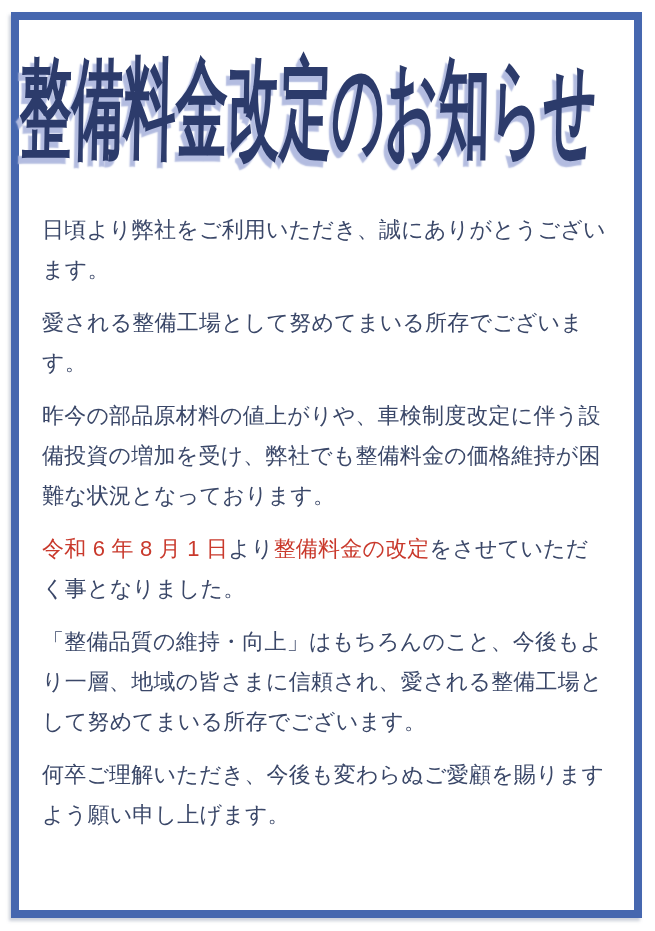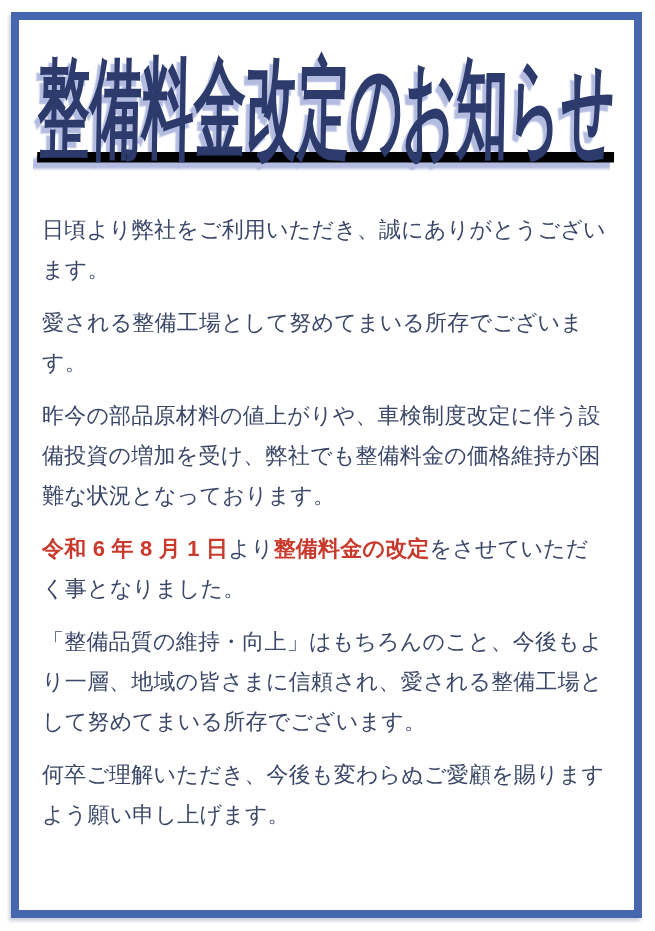--- a/index.html
+++ b/index.html
@@ -33,22 +33,20 @@
     position: absolute;
     top: 20px; left: 20px; right: 22px; bottom: 22px;
     display: flex;
     flex-direction: column;
   }
   .title-row {
     height: 116px;
     margin-top: 30px;
     display: flex;
     align-items: center;
-    justify-content: center;
-    text-decoration: underline;
   }
   .title {
     display: inline-block;
     white-space: nowrap;
     font-size: 52px;
     font-weight: bold;
     line-height: 1;
     color: var(--title-text);
     transform: scale(1.0, 2.1) skewX(-2deg);
     transform-origin: 50% 50%;
@@ -76,21 +74,21 @@
     margin-top: 44px;
     padding: 0 22px;
     color: var(--body-text);
     font-size: 22px;
     line-height: 40px;
     letter-spacing: 0.2px;
   }
   .para { margin-bottom: 13px; }
   .seg.emphasis {
     color: var(--emphasis-red);
-    font-weight: bold;
+    font-weight: normal;
   }
   .footer-row {
     margin-top: auto;
     padding: 0 22px 14px 0;
     text-align: right;
     color: var(--body-text);
     font-size: 22px;
   }
 </style>
 </head>

